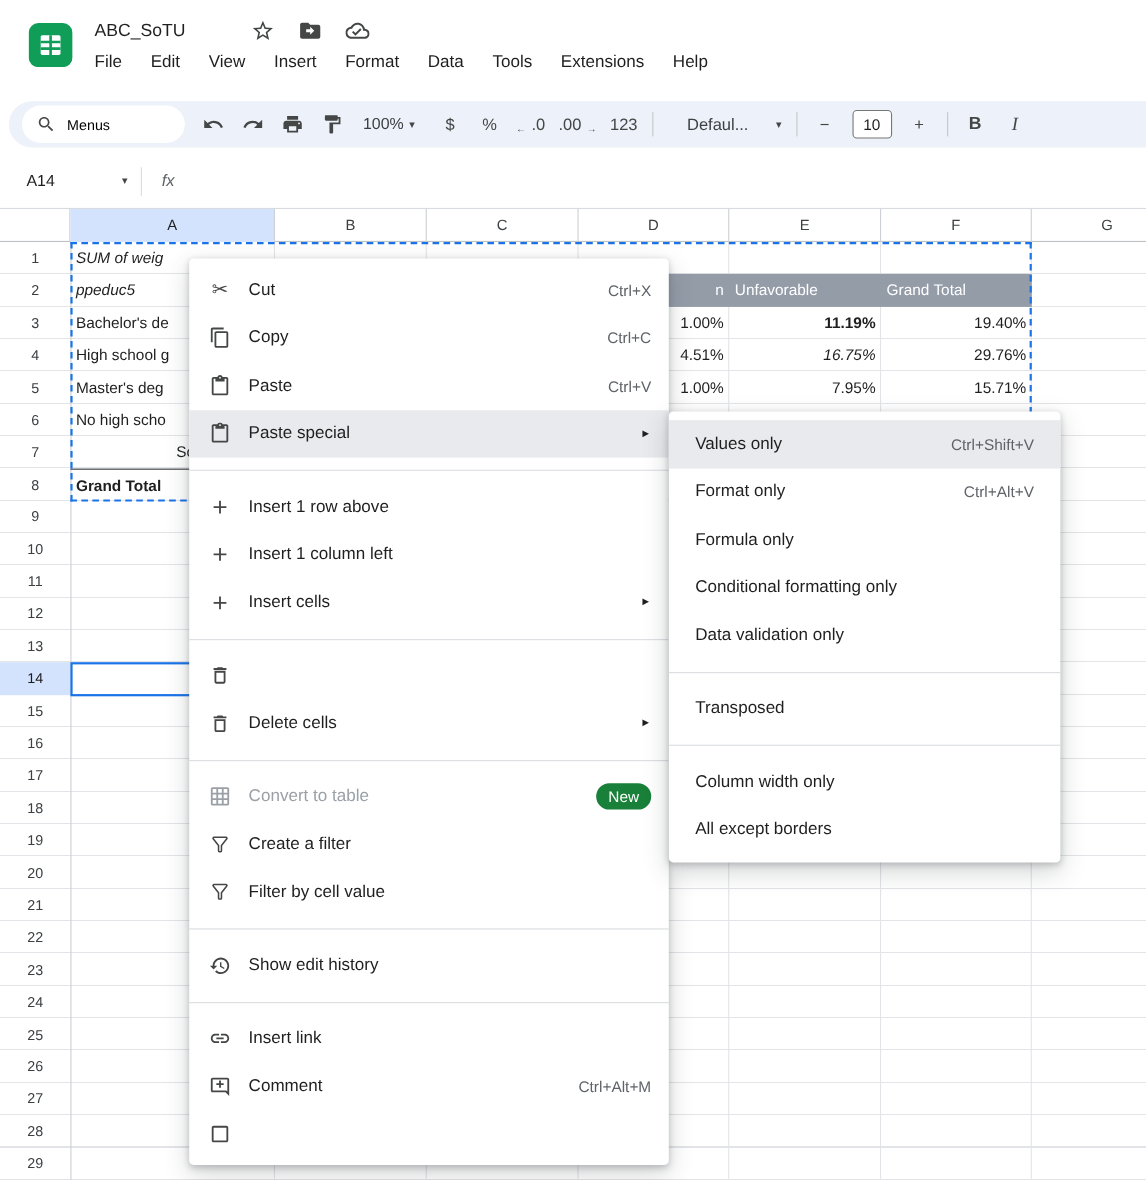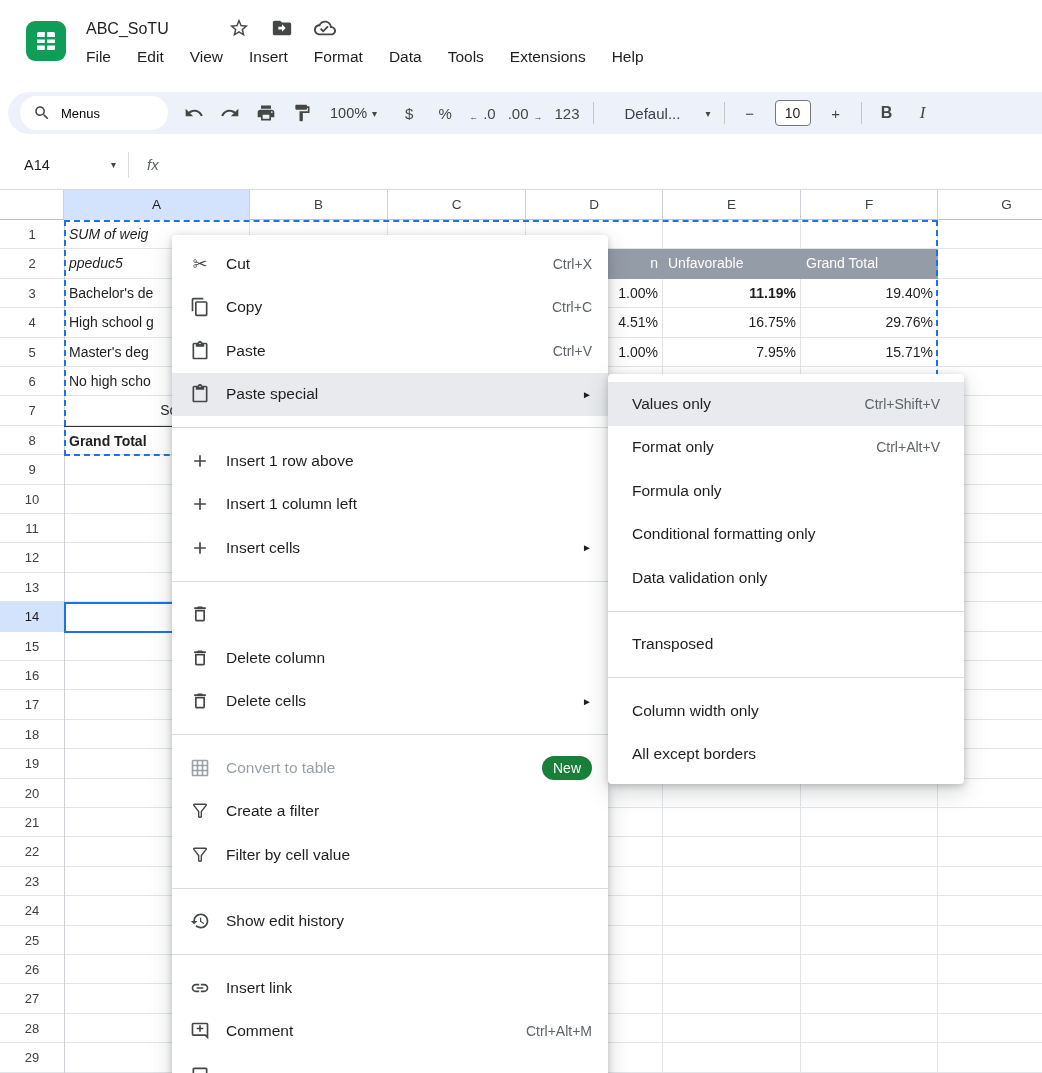--- a/index.html
+++ b/index.html
@@ -256,21 +256,21 @@
       <div class="cell italic" style="left: 64px; width: 186px; top: 59.4px;">ppeduc5</div>
       <div class="cell hdr num" style="left: 526px; width: 137px; top: 59.4px;">n</div>
       <div class="cell hdr" style="left: 663px; width: 138px; top: 59.4px;">Unfavorable</div>
       <div class="cell hdr" style="left: 801px; width: 137px; top: 59.4px;">Grand Total</div>
       <div class="cell" style="left: 64px; width: 186px; top: 88.8px;">Bachelor's de</div>
       <div class="cell num" style="left: 526px; width: 137px; top: 88.8px;">1.00%</div>
       <div class="cell num" style="left: 663px; width: 138px; top: 88.8px; font-weight: bold;">11.19%</div>
       <div class="cell num" style="left: 801px; width: 137px; top: 88.8px;">19.40%</div>
       <div class="cell" style="left: 64px; width: 186px; top: 118.2px;">High school g</div>
       <div class="cell num" style="left: 526px; width: 137px; top: 118.2px;">4.51%</div>
-      <div class="cell num" style="left: 663px; width: 138px; top: 118.2px;">16.75%</div>
+      <div class="cell num" style="left: 663px; width: 138px; top: 118.2px; font-style: italic;">16.75%</div>
       <div class="cell num" style="left: 801px; width: 137px; top: 118.2px;">29.76%</div>
       <div class="cell" style="left: 64px; width: 186px; top: 147.6px;">Master's deg</div>
       <div class="cell num" style="left: 526px; width: 137px; top: 147.6px;">1.00%</div>
       <div class="cell num" style="left: 663px; width: 138px; top: 147.6px;">7.95%</div>
       <div class="cell num" style="left: 801px; width: 137px; top: 147.6px;">15.71%</div>
       <div class="cell" style="left: 64px; width: 186px; top: 177px;">No high scho</div>
       <div class="cell" style="left: 64px; width: 186px; top: 206.4px; text-align: right;">Some college</div>
       <div class="cell bold topline" style="left: 64px; width: 186px; top: 235.8px;">Grand Total</div>
     </div>
 
@@ -340,28 +340,20 @@
             <path d="M6 19c0 1.1.9 2 2 2h8c1.1 0 2-.9 2-2V7H6v12zM8 9h8v10H8V9zm7.5-5l-1-1h-5l-1 1H5v2h14V4h-3.5z"></path>
           </svg>
         </div>
       </div>
       <div class="mi">
         <div class="mi-icon">
           <svg viewBox="0 0 24 24" width="20" height="20" fill="currentColor">
             <path d="M6 19c0 1.1.9 2 2 2h8c1.1 0 2-.9 2-2V7H6v12zM8 9h8v10H8V9zm7.5-5l-1-1h-5l-1 1H5v2h14V4h-3.5z"></path>
           </svg>
         </div>
-        <div class="mi-label">Delete column</div>
-      </div>
-      <div class="mi">
-        <div class="mi-icon">
-          <svg viewBox="0 0 24 24" width="20" height="20" fill="currentColor">
-            <path d="M6 19c0 1.1.9 2 2 2h8c1.1 0 2-.9 2-2V7H6v12zM8 9h8v10H8V9zm7.5-5l-1-1h-5l-1 1H5v2h14V4h-3.5z"></path>
-          </svg>
-        </div>
         <div class="mi-label">Delete cells</div>
         <div class="mi-arrow">►</div>
       </div>
       <div class="menu-sep"></div>
       <div class="mi disabled">
         <div class="mi-icon">
           <svg viewBox="0 0 24 24" width="20" height="20" fill="currentColor">
             <path d="M20 2H4c-1.1 0-2 .9-2 2v16c0 1.1.9 2 2 2h16c1.1 0 2-.9 2-2V4c0-1.1-.9-2-2-2zM8 20H4v-4h4v4zm0-6H4v-4h4v4zm0-6H4V4h4v4zm6 12h-4v-4h4v4zm0-6h-4v-4h4v4zm0-6h-4V4h4v4zm6 12h-4v-4h4v4zm0-6h-4v-4h4v4zm0-6h-4V4h4v4z"></path>
           </svg>
         </div>

